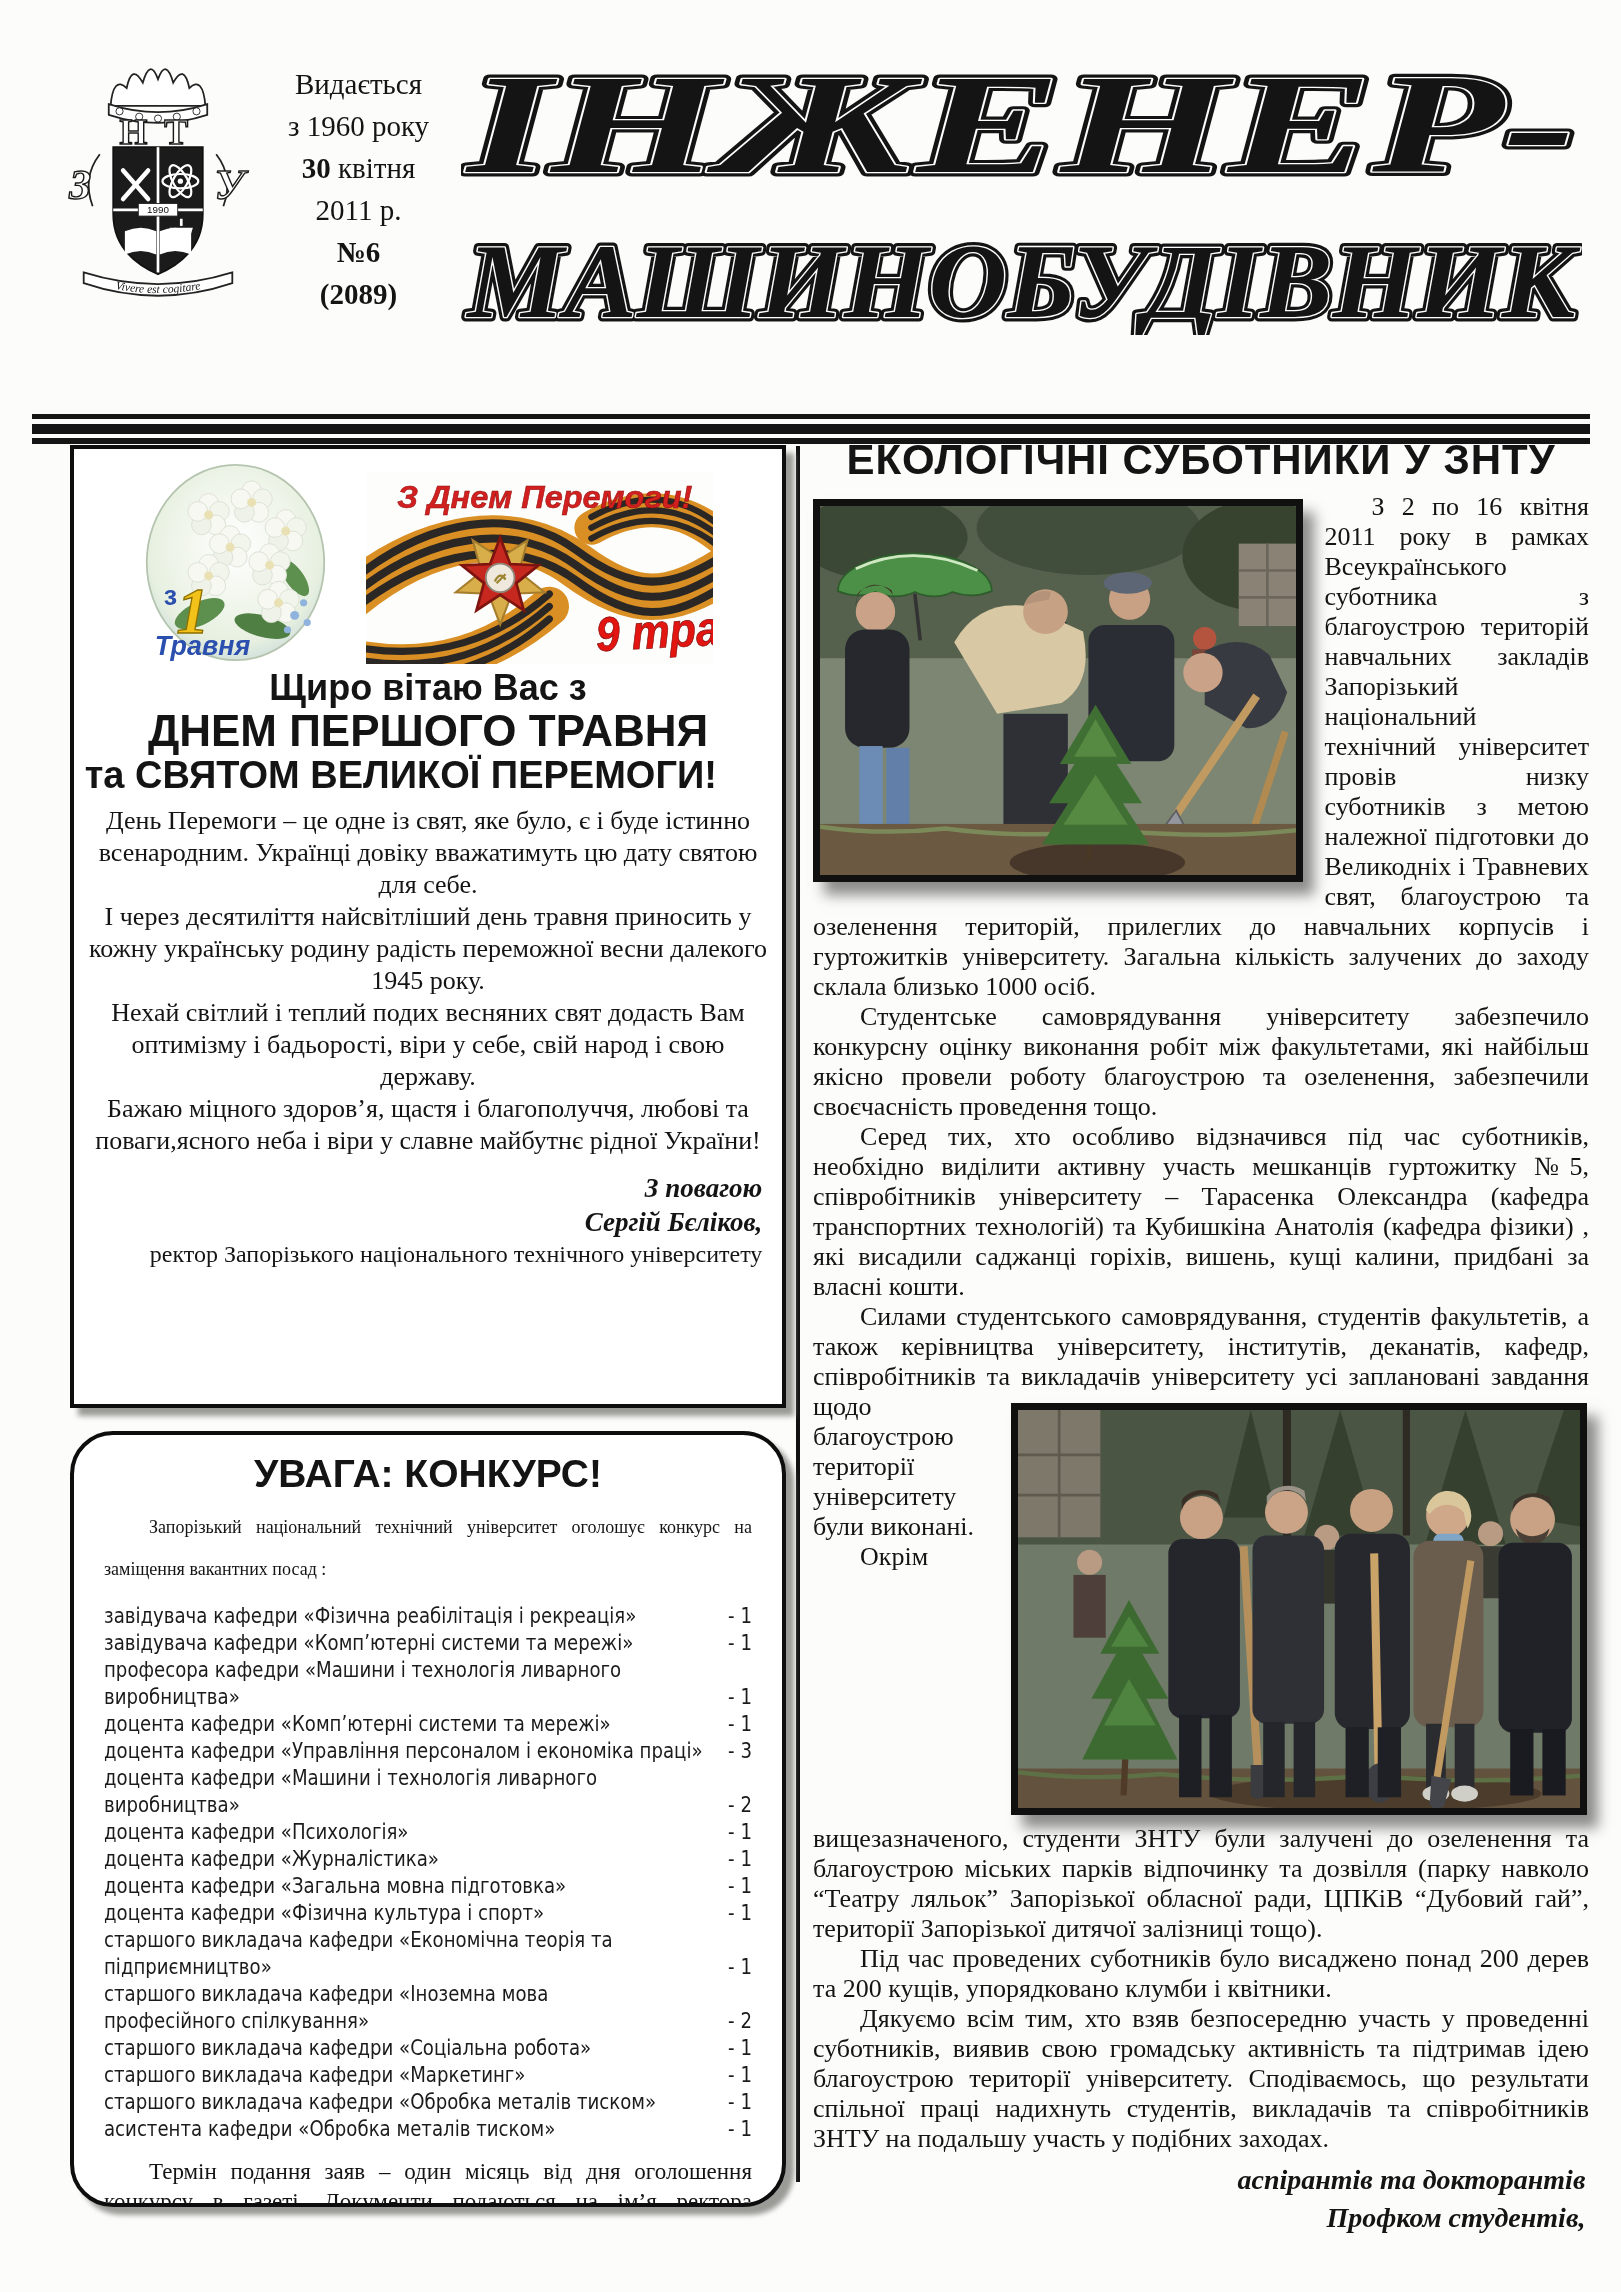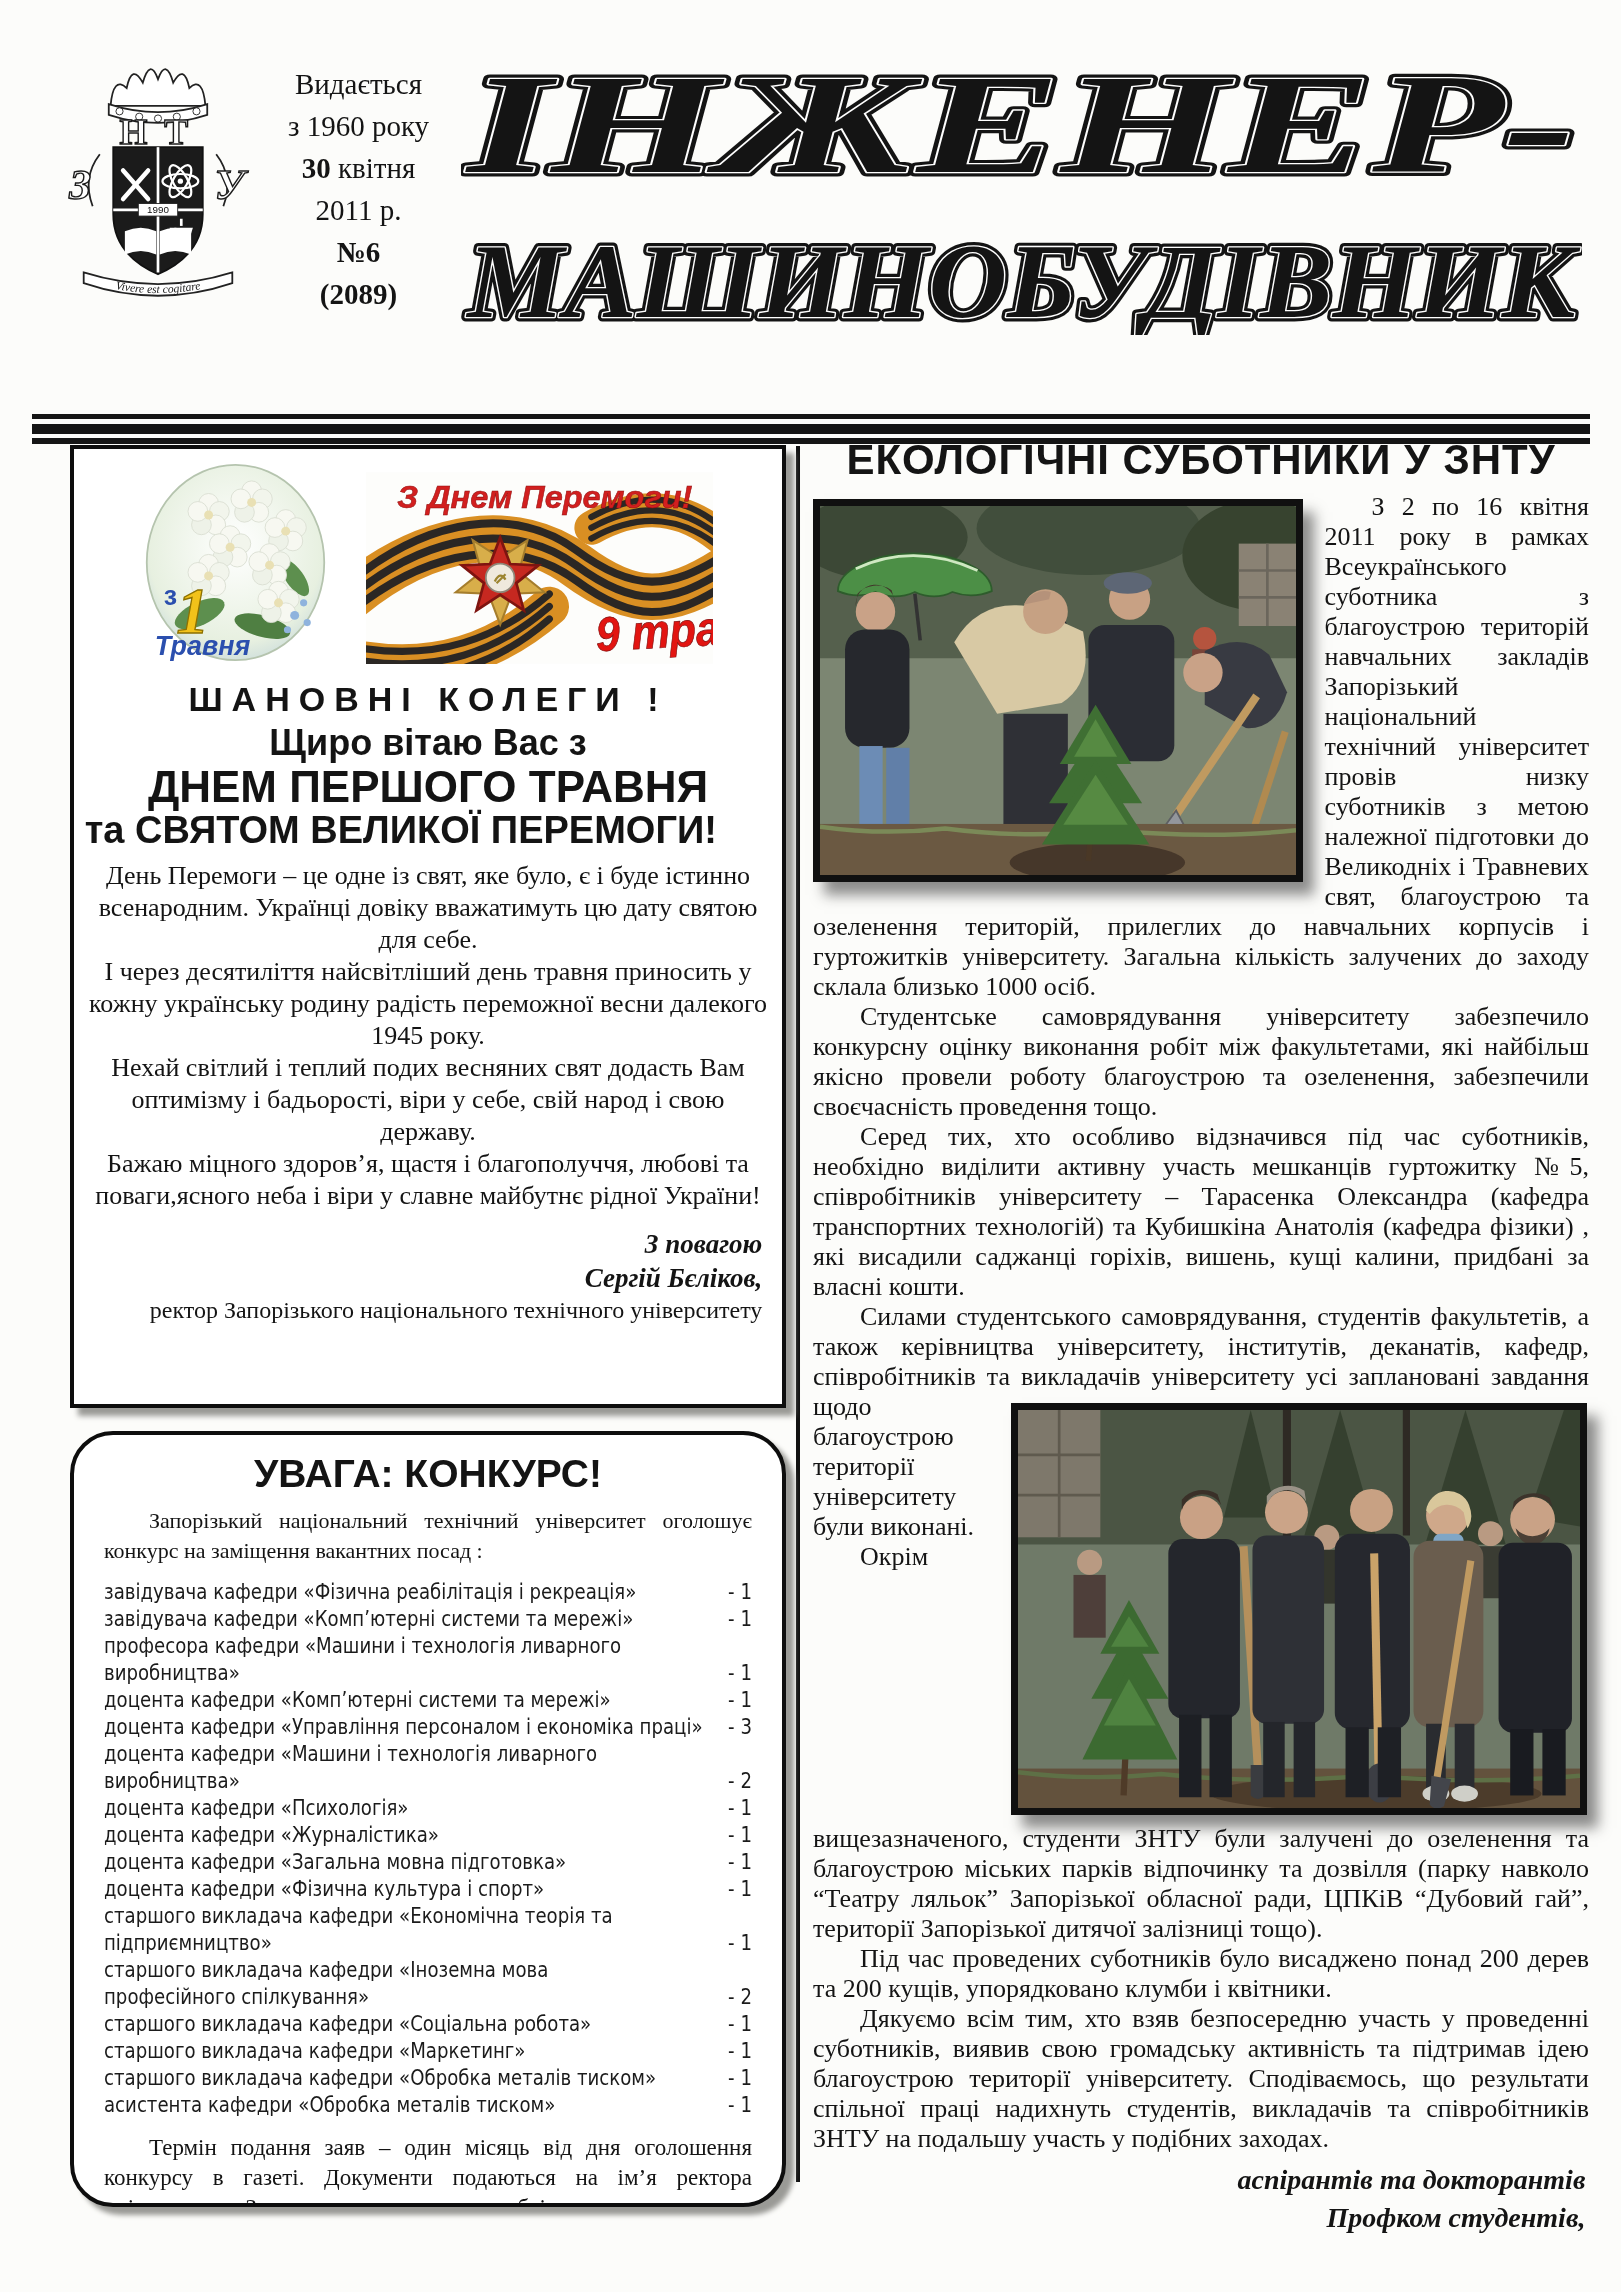--- a/index.html
+++ b/index.html
@@ -51,21 +51,21 @@
   .g-body p{margin:0;font-size:26px;line-height:32px;}
   .g-sig{margin-top:14.3px;text-align:right;padding-right:9px;}
   .sig-it{font:italic 700 27px/34px "Liberation Serif",serif;}
   .sig-role{font-size:24px;line-height:30px;}
 
   .box2{box-sizing:border-box;margin-top:23px;height:776px;background:#ffffff;
         border:4.5px solid #0d0d0d;border-radius:43px;box-shadow:8px 8px 5.4px #9a9a96;
         padding:12.5px 30px 14.3px;overflow:hidden;}
   .k-title{font-family:"Liberation Sans",sans-serif;font-weight:700;font-size:39px;line-height:41px;
            text-align:center;margin-top:5.4px;}
-  .k-intro{font-size:22px;line-height:30px;text-align:justify;text-indent:45px;margin:12.5px 0 0;}
+  .k-intro{font-size:18px;line-height:42px;text-align:justify;text-indent:45px;margin:12.5px 0 0;}
   .k-list{margin-top:12.5px;font-family:"DejaVu Sans",sans-serif;font-size:20.6px;line-height:27px;
           color:#1b1b1b;width:113.5%;transform:scaleX(0.881);transform-origin:left top;}
   .k-row{display:flex;align-items:flex-end;}
   .k-row .lbl{flex:1 1 auto;white-space:pre-line;padding-right:10.7px;}
   .k-row .cnt{flex:0 0 auto;}
   .k-outro{font-size:23px;line-height:30px;text-align:justify;text-indent:45px;margin:14.3px 0 0;}
 
   
   .right-col{position:absolute;left:813px;top:435px;width:776px;}
   .headline{font-family:"Liberation Sans",sans-serif;font-weight:700;font-size:42px;line-height:50px;
@@ -236,21 +236,20 @@
               <polygon points="0,-45 11.2,-15.4 42.8,-13.9 18.1,5.9 26.5,36.4 0,19 -26.5,36.4 -18.1,5.9 -42.8,-13.9 -11.2,-15.4" fill="#c62820" stroke="#7e1410" stroke-width="3"></polygon>
               <circle r="16" fill="#efe9dd" stroke="#8e8678" stroke-width="2"></circle>
               <path d="M-6,4 q6,-12 12,-2 M-4,6 l10,-10" stroke="#9c8430" stroke-width="2.5" fill="none"></path>
             </g>
             <text x="200" y="40" text-anchor="middle" font-size="36" font-weight="bold" font-style="italic" fill="#d21f1f" stroke="#8e0f0f" stroke-width="0.6" font-family="'Liberation Sans',sans-serif" textLength="330" lengthAdjust="spacingAndGlyphs">З Днем Перемоги!</text>
             <text x="258" y="200" font-size="54" font-weight="bold" font-style="italic" fill="#e21511" stroke="#7e0d0d" stroke-width="0.8" font-family="'Liberation Sans',sans-serif" textLength="225" lengthAdjust="spacingAndGlyphs" transform="rotate(-3 258 200)">9 травня</text>
           </svg>
         </div>
       </div>
 
-      <div class="g-h1">ШАНОВНІ КОЛЕГИ !</div>
       <div class="g-h2">Щиро вітаю Вас з</div>
       <div class="g-h3">ДНЕМ ПЕРШОГО ТРАВНЯ</div>
       <div class="g-h4">та СВЯТОМ ВЕЛИКОЇ ПЕРЕМОГИ!</div>
 
       <div class="g-body">
         <p>День Перемоги – це одне із свят, яке було, є і буде істинно всенародним. Українці довіку вважатимуть цю дату святою для себе.</p>
         <p>І через десятиліття найсвітліший день травня приносить у кожну українську родину радість переможної весни далекого 1945 року.</p>
         <p>Нехай світлий і теплий подих весняних свят додасть Вам оптимізму і бадьорості, віри у себе, свій народ і свою державу.</p>
         <p>Бажаю міцного здоров’я, щастя і благополуччя, любові та поваги,ясного неба і віри у славне майбутнє рідної України!</p>
       </div>

